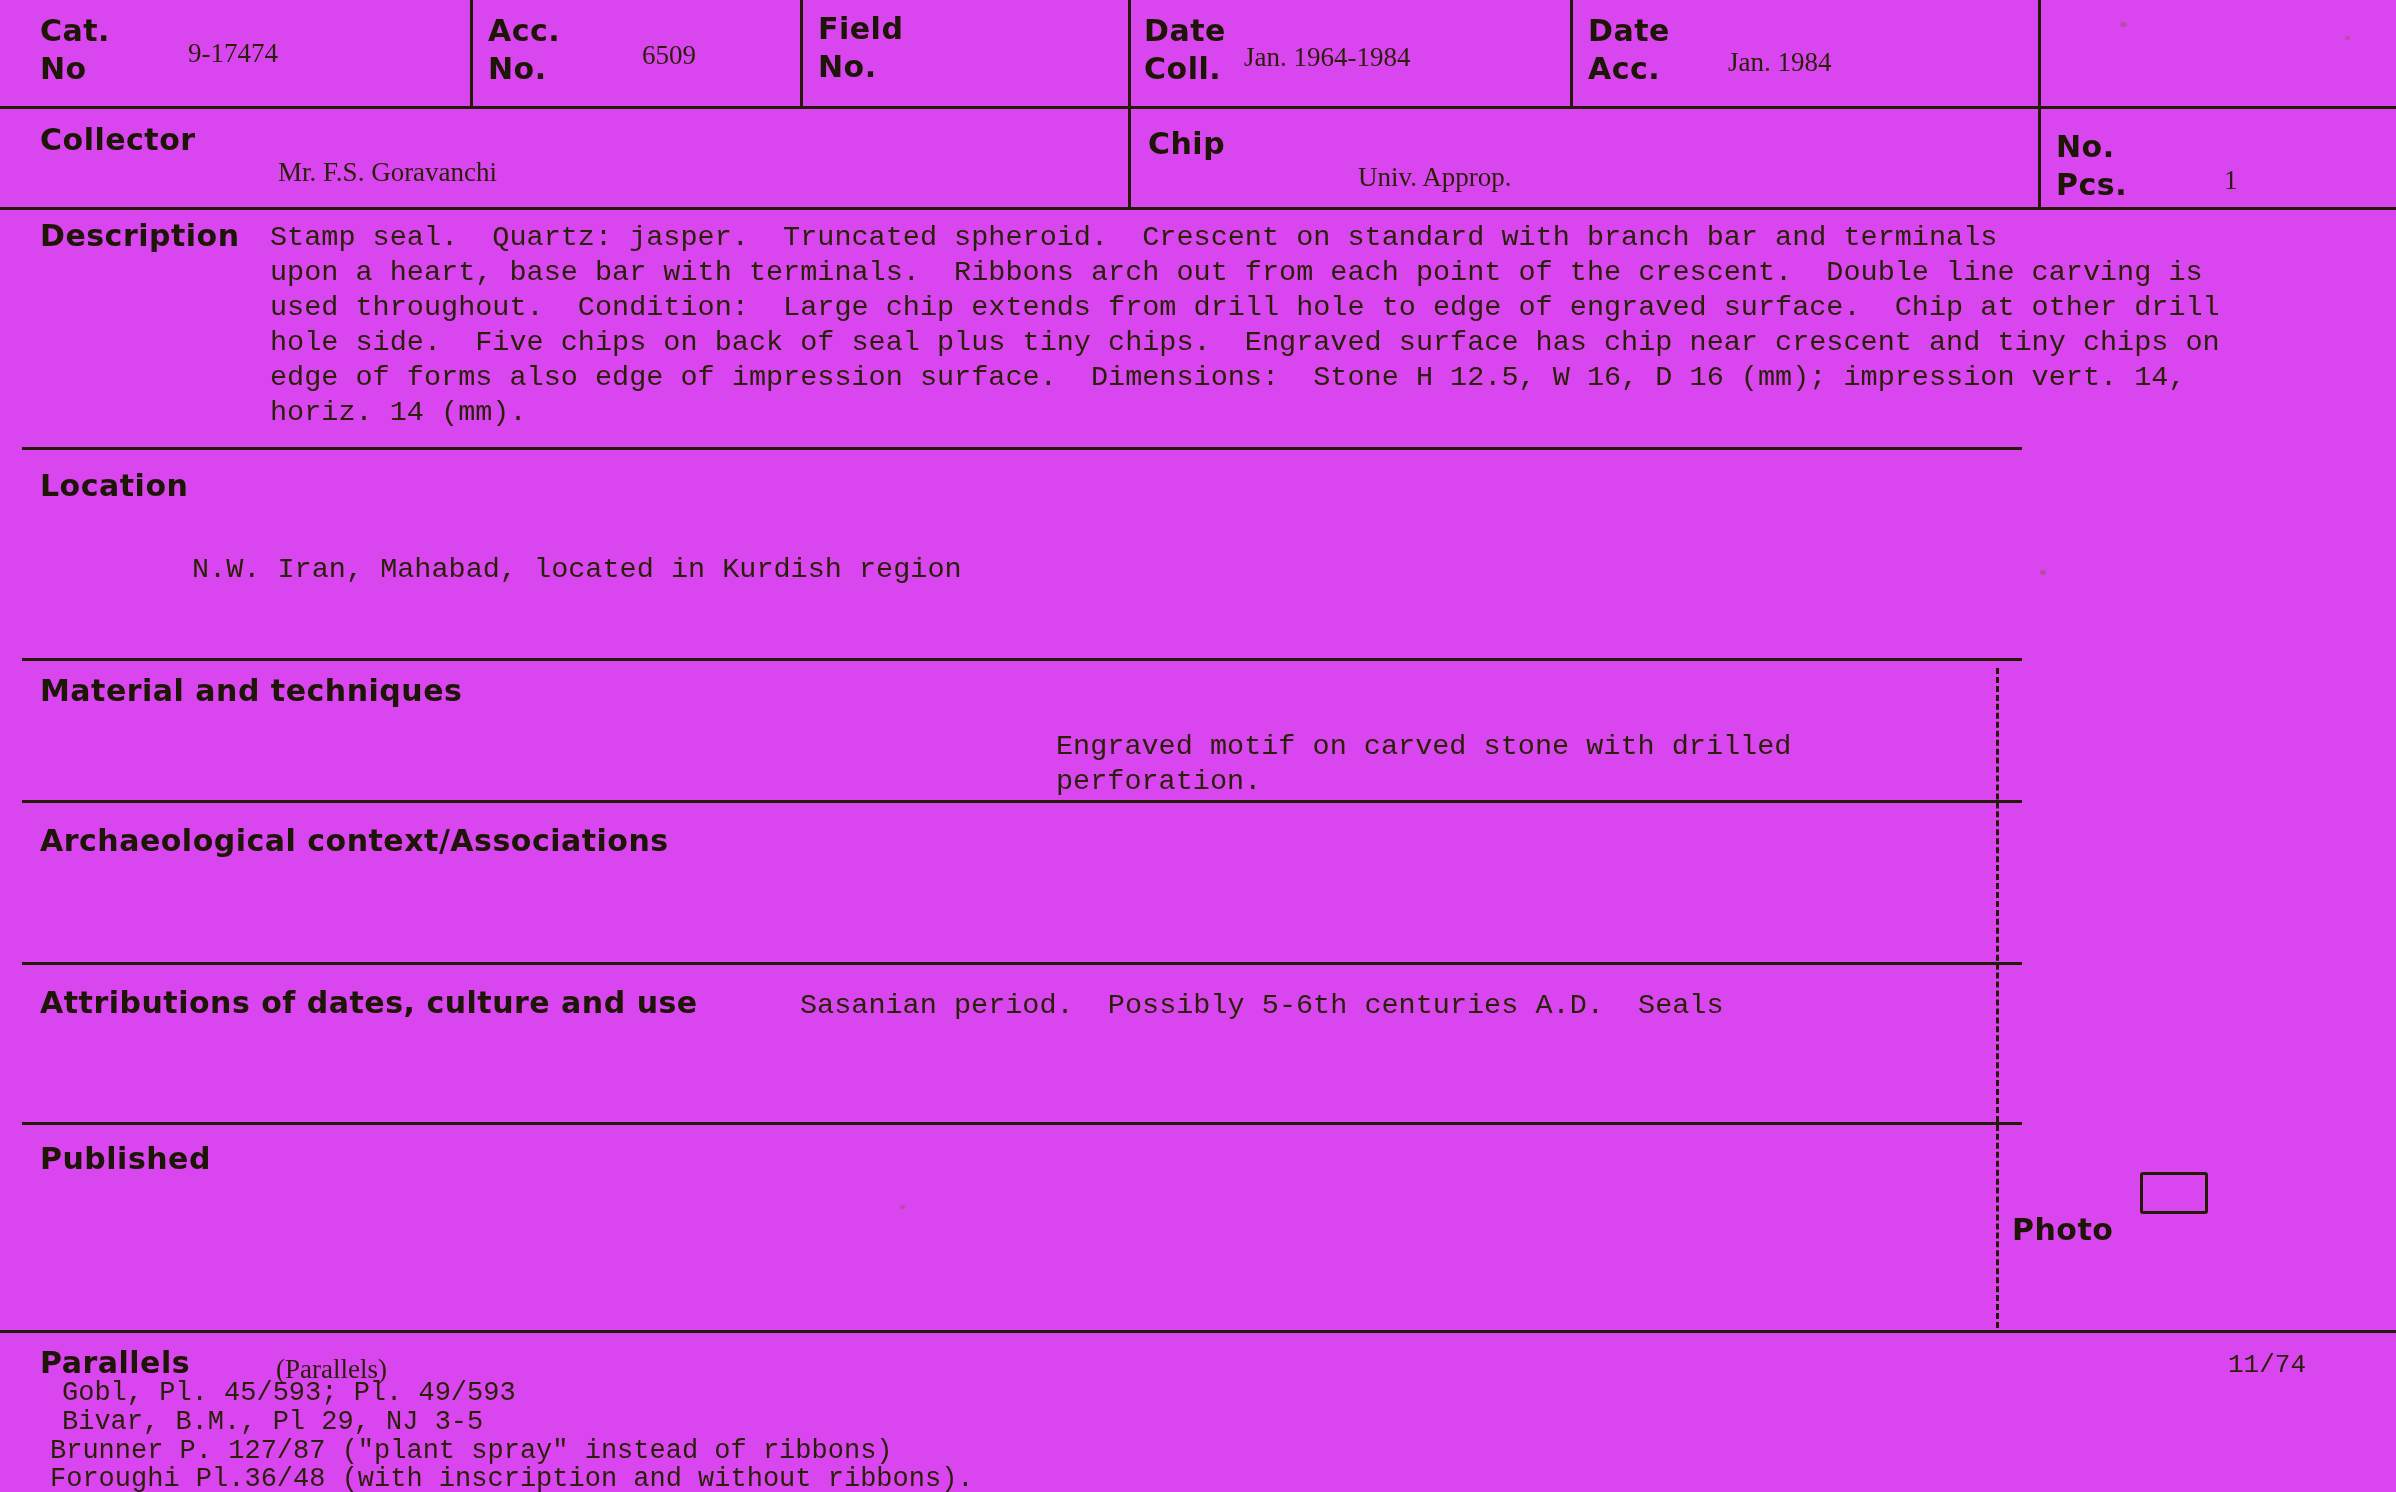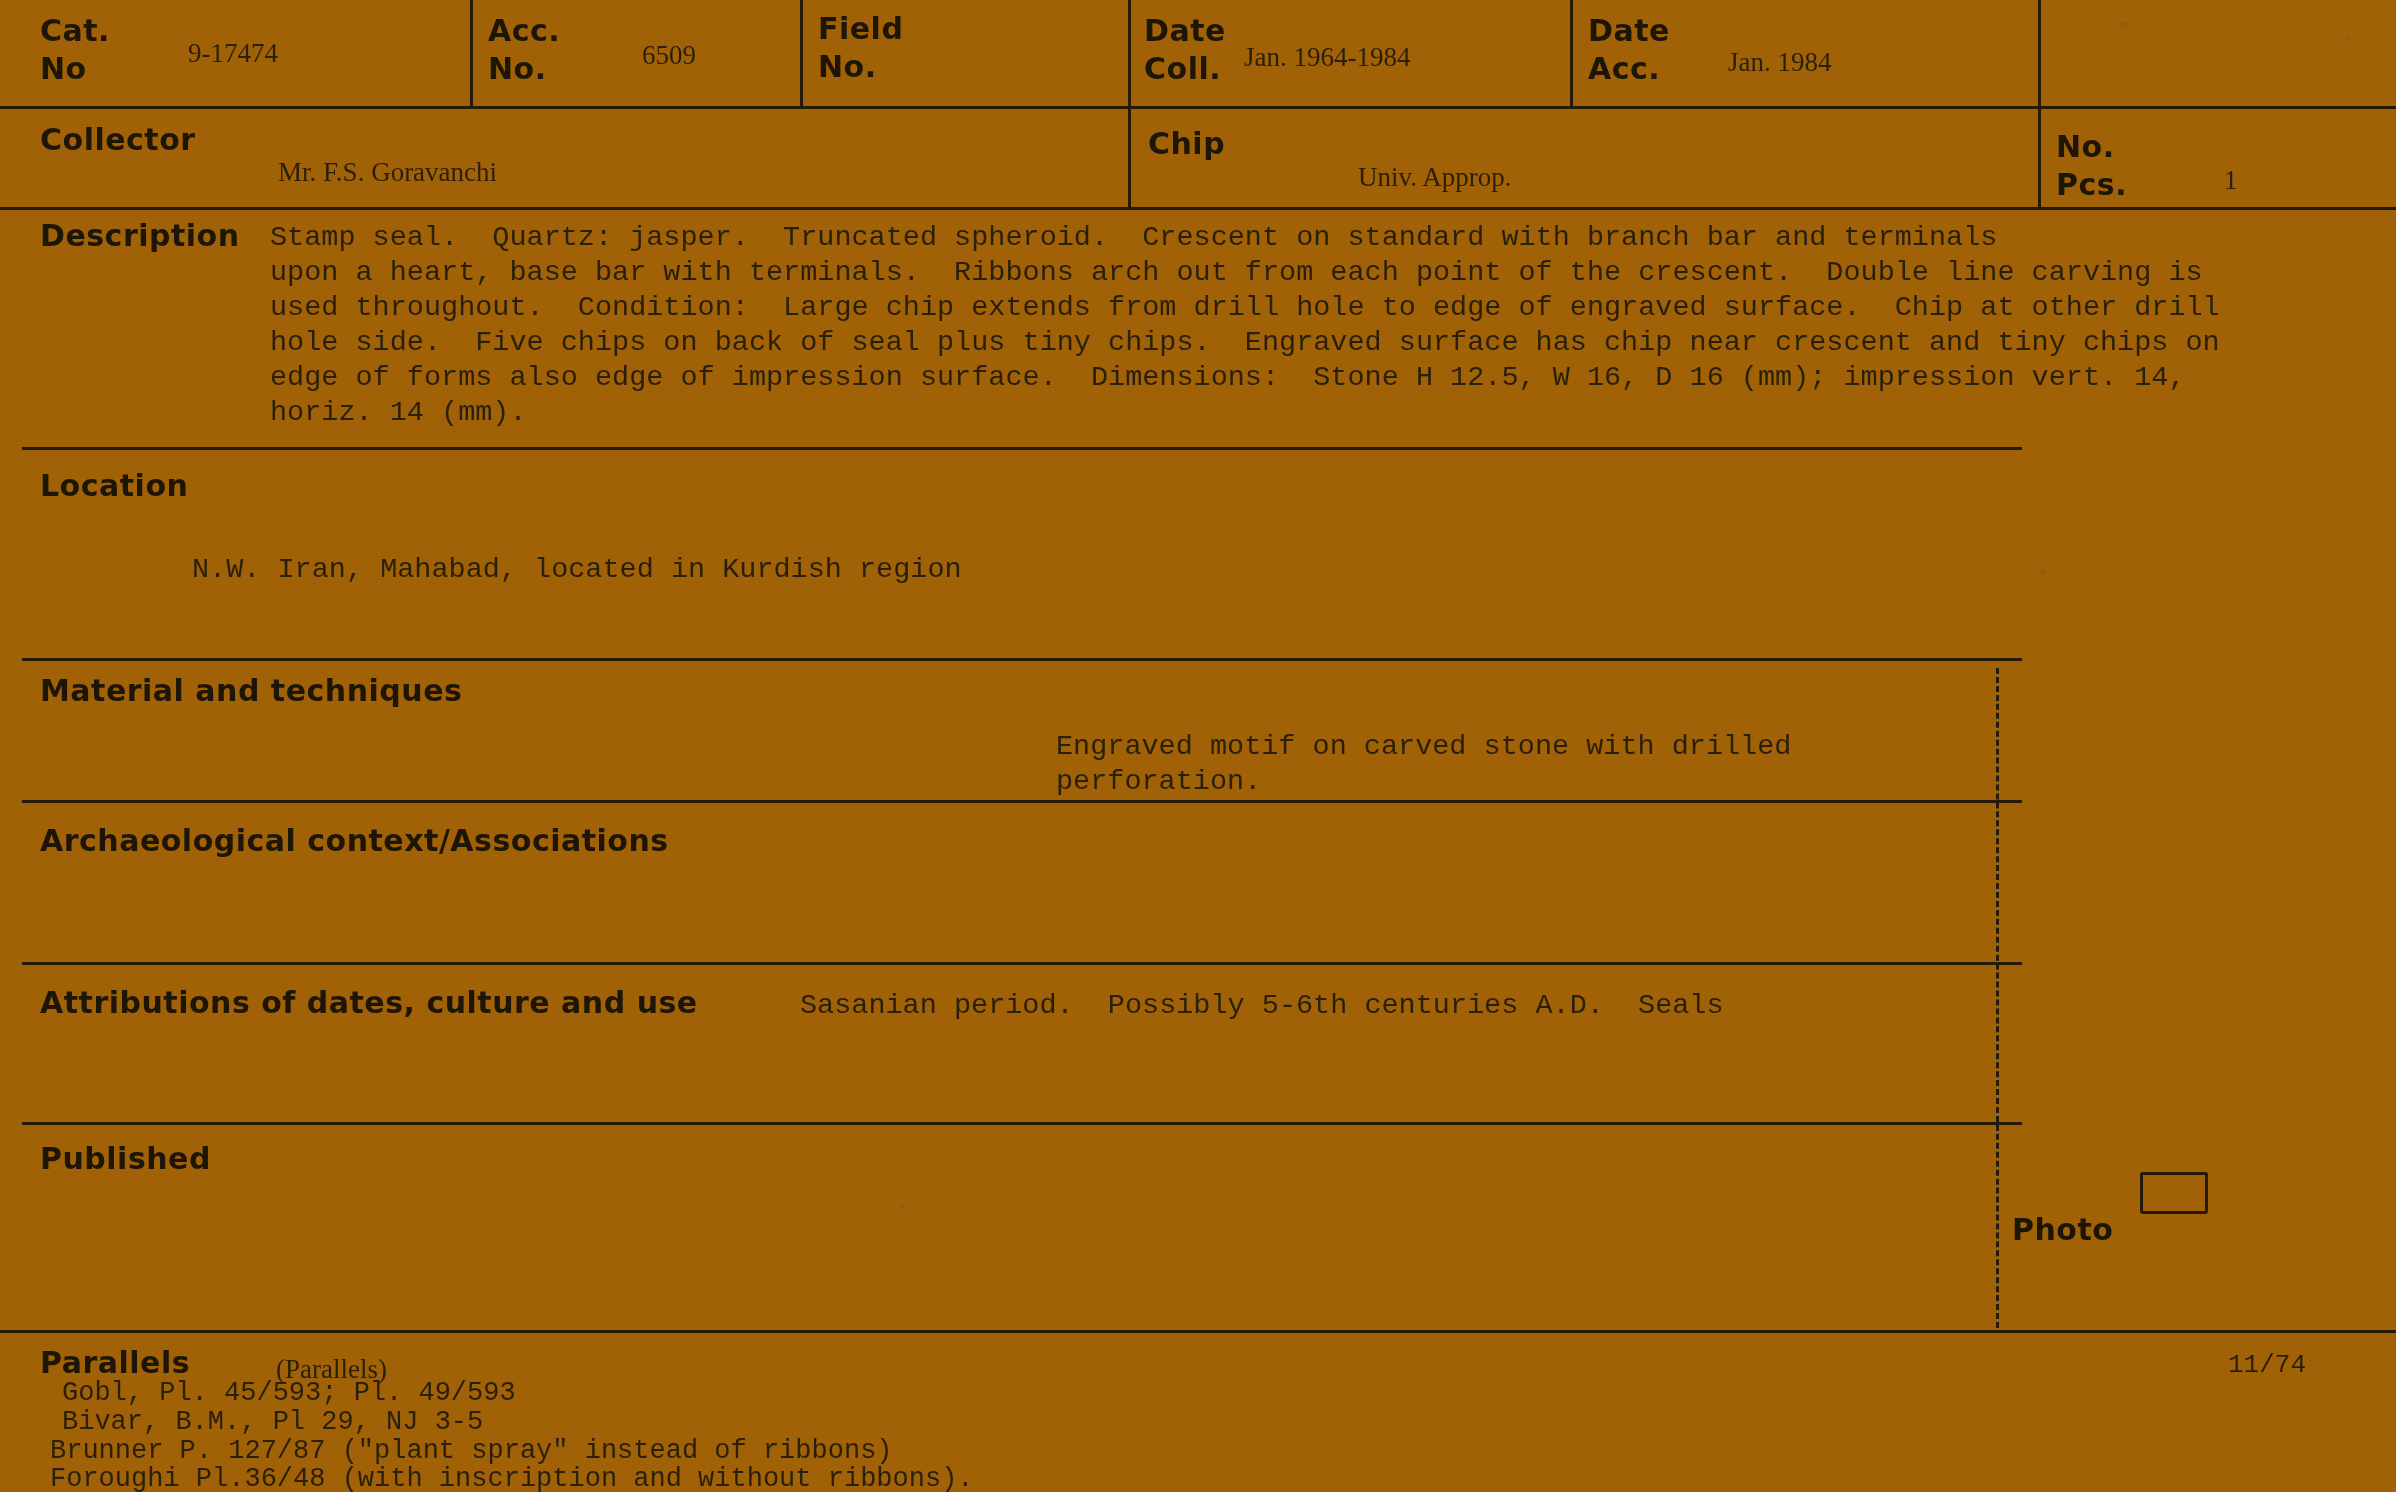--- a/index.html
+++ b/index.html
@@ -4,21 +4,21 @@
 <style>
   html, body {
     margin: 0;
     padding: 0;
     background: #ffffff;
   }
   .card {
     position: relative;
     width: 2396px;
     height: 1492px;
-    background: #a16207;
+    background: #d946ef;
     box-sizing: border-box;
     font-family: "Liberation Mono", "DejaVu Sans Mono", monospace;
     color: #1a1205;
     overflow: hidden;
   }
   
   .abs { position: absolute; }
   .hline {
     position: absolute;
     left: 0;

